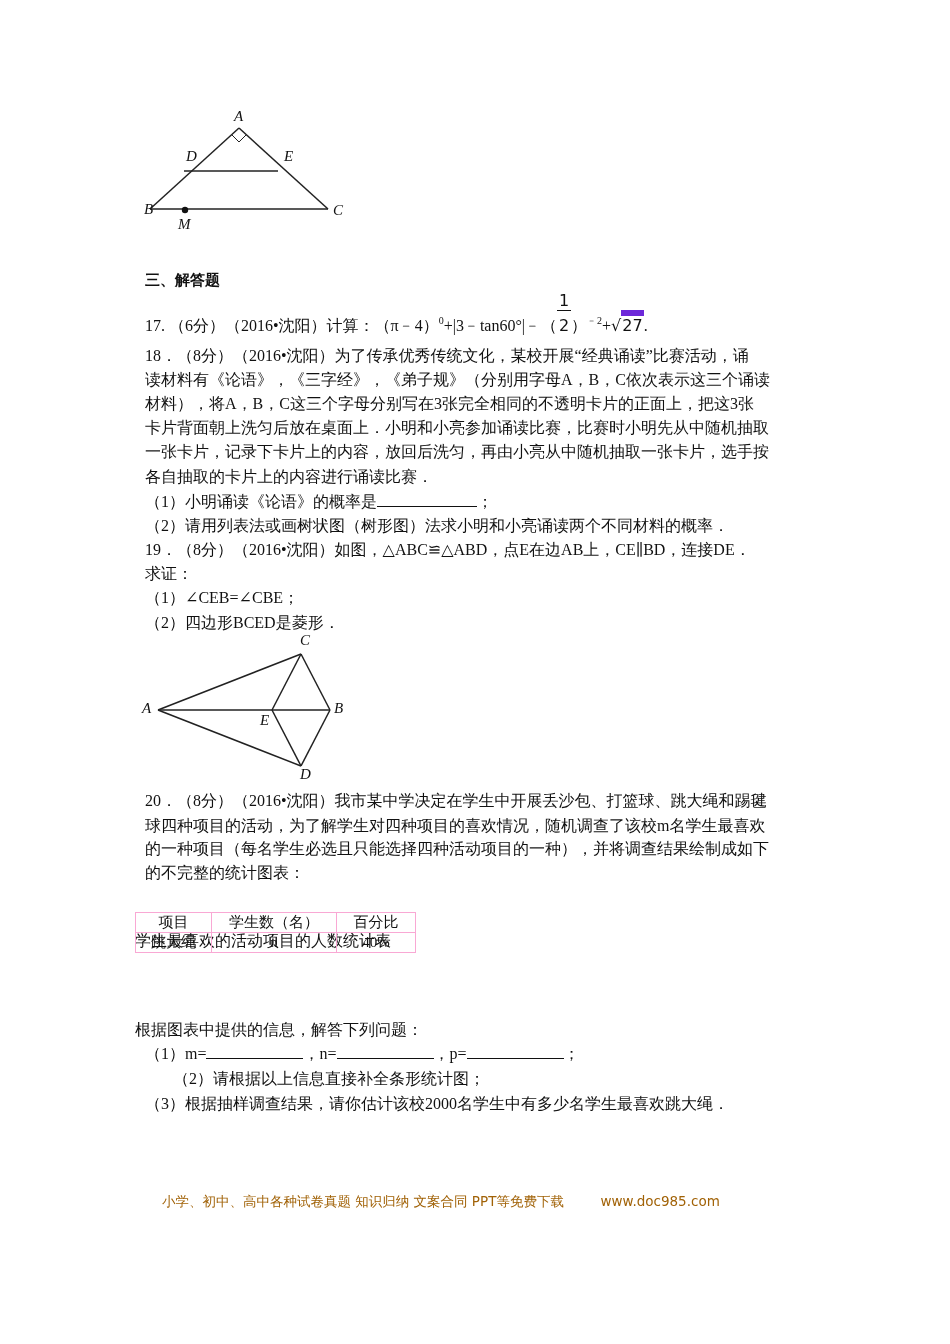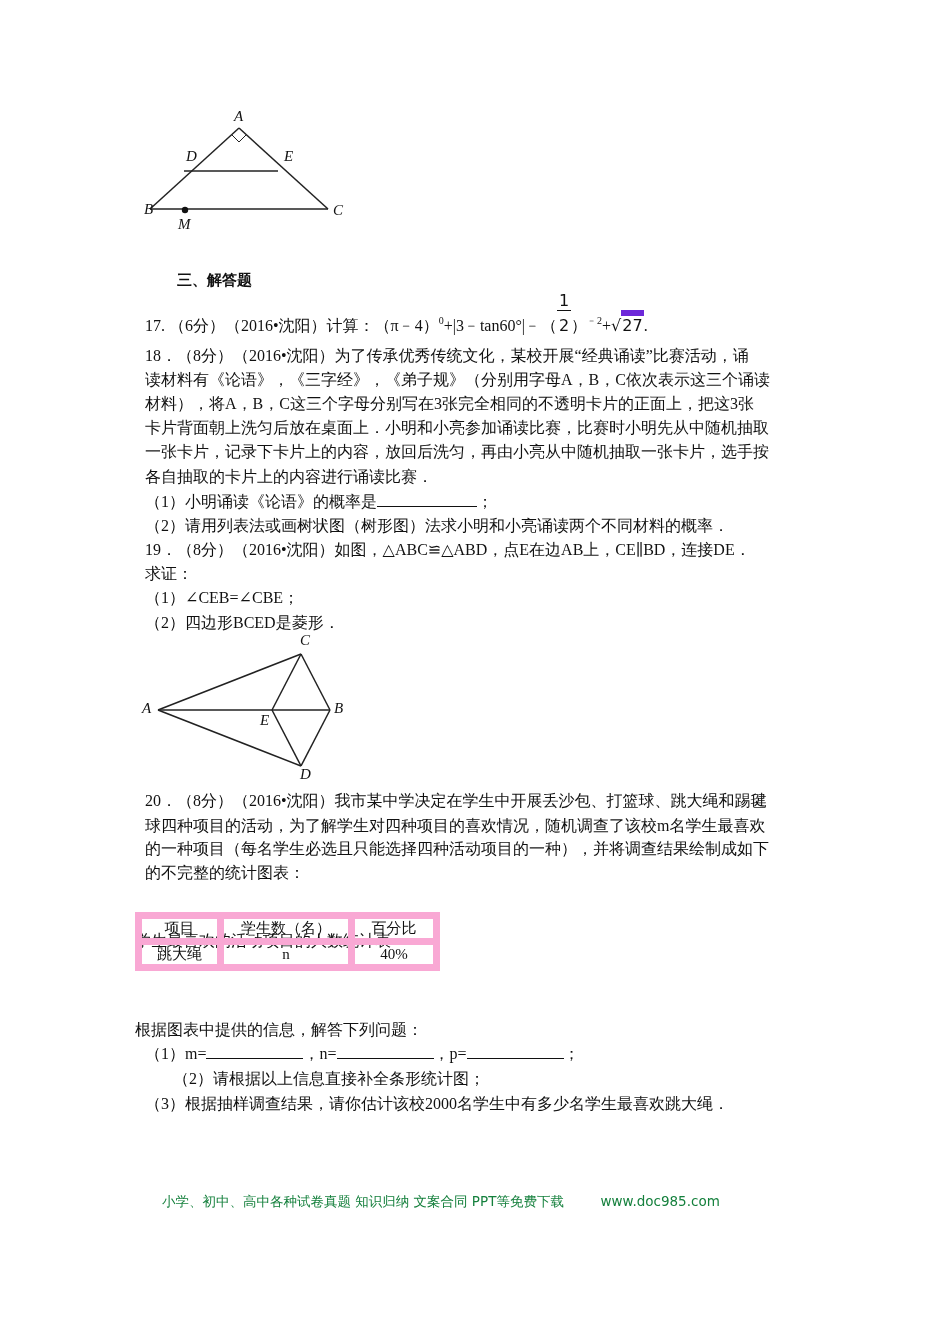--- a/index.html
+++ b/index.html
@@ -9,22 +9,22 @@
   .line { position:absolute; left:145px; font-size:16px; line-height:20px; white-space:nowrap; }
   .heading { font-family:"DejaVu Sans", "Liberation Sans", sans-serif; font-weight:bold; font-size:15px; }
   .blank { display:inline-block; border-bottom:1px solid #111; height:14px; vertical-align:baseline; }
   sup { font-size:10px; vertical-align:top; position:relative; top:-2px; }
   .frac { display:inline-block; position:relative; width:14px; text-align:center; }
   .frac .num { position:absolute; left:0; width:14px; top:-24px; font-family:"DejaVu Sans", sans-serif; font-size:16px; line-height:18px; border-bottom:1px solid #111; }
   .frac .den { font-family:"DejaVu Sans", sans-serif; font-size:16px; }
   .sqrt { font-family:"DejaVu Sans", sans-serif; }
   .sqrt .rad { border-top:6px solid #6d28d9; padding:0 1px; }
   table.stats { position:absolute; left:135px; top:912px; border-collapse:collapse; font-size:15px; }
-  table.stats td { border:7px solid #f9a8d4; height:19px; padding:0; text-align:center; line-height:19px; }
-  .footer { position:absolute; left:162px; top:1193px; font-family:"DejaVu Sans", "Liberation Sans", sans-serif; font-size:13.5px; color:#15803d; white-space:nowrap; }
+  table.stats td { border:1px solid #f9a8d4; height:19px; padding:0; text-align:center; line-height:19px; }
+  .footer { position:absolute; left:162px; top:1193px; font-family:"DejaVu Sans", "Liberation Sans", sans-serif; font-size:13.5px; color:#a16207; white-space:nowrap; }
   .label-it { font-style:italic; font-family:"Liberation Serif", serif; font-size:15px; }
 </style>
 </head>
 <body>
 
 <div class="abs" style="left:138px; top:108px; width:220px; height:130px;">
   <svg width="220" height="130">
     <line x1="101" y1="20" x2="12" y2="101" stroke="#222" stroke-width="1.5"></line>
     <line x1="101" y1="20" x2="190" y2="101" stroke="#222" stroke-width="1.5"></line>
     <line x1="12" y1="101" x2="190" y2="101" stroke="#222" stroke-width="1.5"></line>
@@ -33,21 +33,21 @@
     <circle cx="47" cy="102" r="3.2" fill="#111"></circle>
   </svg>
   <span class="abs label-it" style="left:96px; top:0px;">A</span>
   <span class="abs label-it" style="left:48px; top:40px;">D</span>
   <span class="abs label-it" style="left:146px; top:40px;">E</span>
   <span class="abs label-it" style="left:6px; top:93px;">B</span>
   <span class="abs label-it" style="left:195px; top:94px;">C</span>
   <span class="abs label-it" style="left:40px; top:108px;">M</span>
 </div>
 
-<div class="line heading" style="top:270px;margin-left:32px;">三、解答题</div>
+<div class="line heading" style="top:270px;">三、解答题</div>
 
 <div class="line" style="top:313px;">
   <span>17.</span>
   <span>（6分）</span><span>（2016•沈阳）</span><span>计算：（π﹣4）</span><sup>0</sup><span>+|3﹣tan60°|﹣（</span><span class="frac"><span class="num">1</span><span class="den">2</span></span><span>）</span><sup>﹣2</sup><span>+</span><span class="sqrt">√<span class="rad">27</span></span><span>.</span>
 </div>
 
 <div class="line" style="top:346px;">18．（8分）（2016•沈阳）为了传承优秀传统文化，某校开展“经典诵读”比赛活动，诵</div>
 <div class="line" style="top:370px;">读材料有《论语》，《三字经》，《弟子规》（分别用字母A，B，C依次表示这三个诵读</div>
 <div class="line" style="top:394px;">材料），将A，B，C这三个字母分别写在3张完全相同的不透明卡片的正面上，把这3张</div>
 <div class="line" style="top:418px;">卡片背面朝上洗匀后放在桌面上．小明和小亮参加诵读比赛，比赛时小明先从中随机抽取</div>

